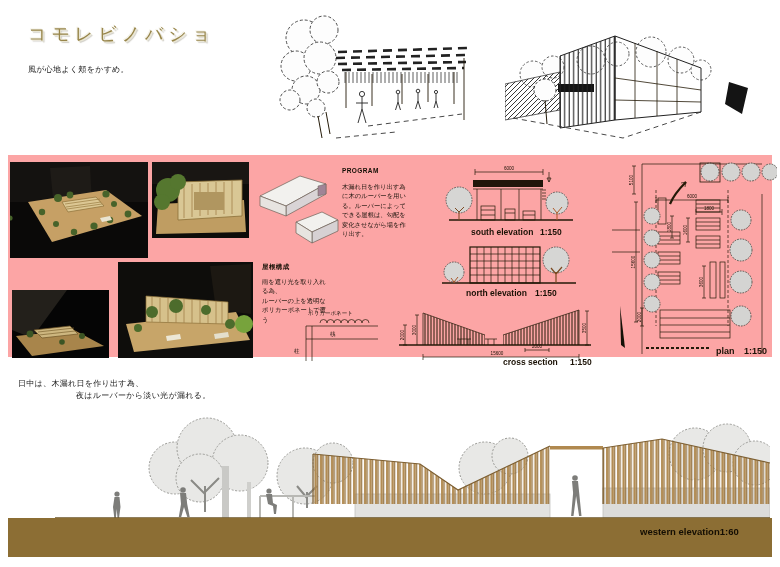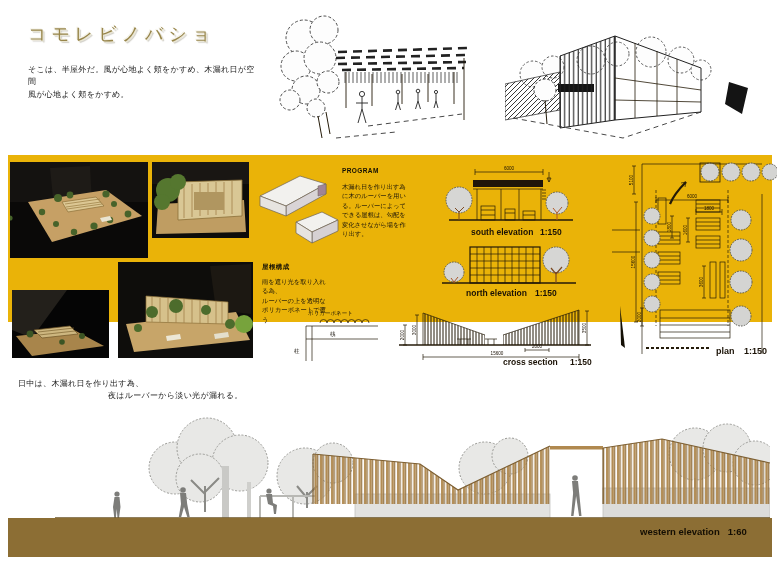--- a/index.html
+++ b/index.html
@@ -7,54 +7,53 @@
   #board{position:relative;width:780px;height:567px;background:#ffffff;overflow:hidden;}
   .abs{position:absolute;}
 
   
   #title{left:28px;top:22px;font-size:18px;font-weight:normal;letter-spacing:5px;
          color:#97854a;text-shadow:1px 1px 0 #e9e5d2,-1px -1px 0 #f4f2e8,2px 2px 1px rgba(60,50,20,.25);}
 
   .jp-small{font-size:8px;color:#1a1a1a;line-height:1.55;letter-spacing:.3px;}
   #intro{left:28px;top:64px;width:230px;}
   #daynight{left:18px;top:378px;width:260px;}
-  #daynight .l2{display:block;margin-left:90px;}
+  #daynight .l2{display:block;margin-left:58px;}
 
   
-  #band{left:8px;top:155px;width:764px;height:167px;background:#eab308;}
+  #band{left:8px;top:155px;width:764px;height:202px;background:#fca5a5;}
   .photo{position:absolute;overflow:hidden;background:#0b0a09;}
 
   .prog-head{font-size:6.5px;font-weight:bold;color:#141006;letter-spacing:.4px;}
   .prog-body{font-size:6.3px;color:#17120a;line-height:1.5;}
   .prog-body span{display:block;}
 
   #program-text{left:334px;top:12px;width:92px;}
   #program-text .prog-body{margin-top:8px;}
   #roof-text{left:254px;top:108px;width:96px;}
   #roof-text .prog-body{margin-top:5px;}
 
   .draw-label{font-family:"Liberation Sans",sans-serif;font-weight:bold;fill:#1b1206;}
   .dim{fill:#1c1206;font-size:4.6px;}
   .dln{stroke:#241a08;stroke-width:.7;fill:none;}
   .dark{stroke:#241a08;fill:none;}
 
   
   #ground-strip{left:8px;top:518px;width:764px;height:39px;background:#8c6e34;}
   #western-label{left:640px;top:526px;width:130px;font-size:9.5px;font-weight:bold;color:#140e03;}
-  #western-label .scale{margin-left:8px;}
+  #western-label .scale{margin-left:0;}
 </style>
 </head>
 <body>
 
 <div id="board">
 
   <div class="abs" id="title">コモレビノバショ</div>
 
   <div class="abs jp-small" id="intro">
-    <span style="display:block">そこは、半屋外だ。風が心地よく頬をかすめ、木漏れ日が空間</span>
     <span style="display:block">風が心地よく頬をかすめ。</span>
   </div>
 
   <svg class="abs" style="left:276px;top:8px" width="248" height="138" viewBox="0 0 248 138">
     <g stroke="#3a3a3a" fill="#fdfdfd" stroke-width=".9" stroke-dasharray="3 2">
       <circle cx="28" cy="30" r="18"></circle>
         <circle cx="48" cy="22" r="14"></circle>
         <circle cx="20" cy="58" r="15"></circle>
       <circle cx="44" cy="50" r="16"></circle>
         <circle cx="30" cy="82" r="14"></circle>

